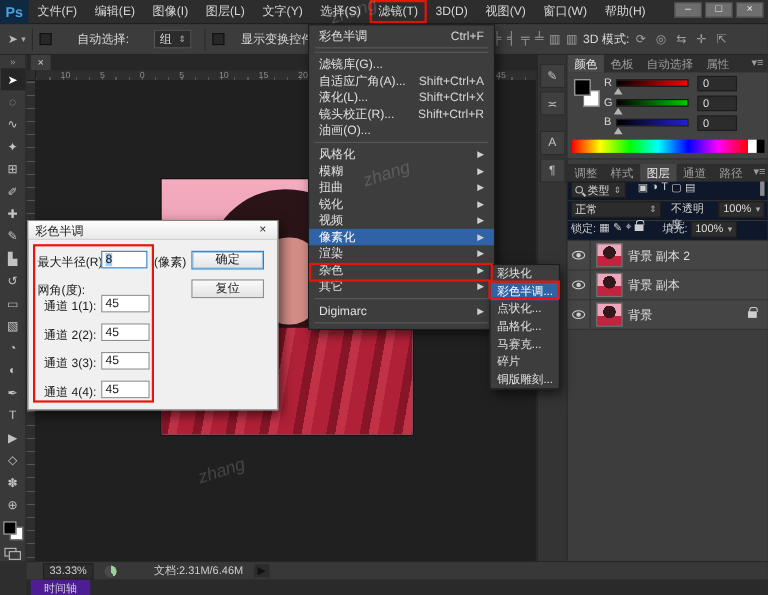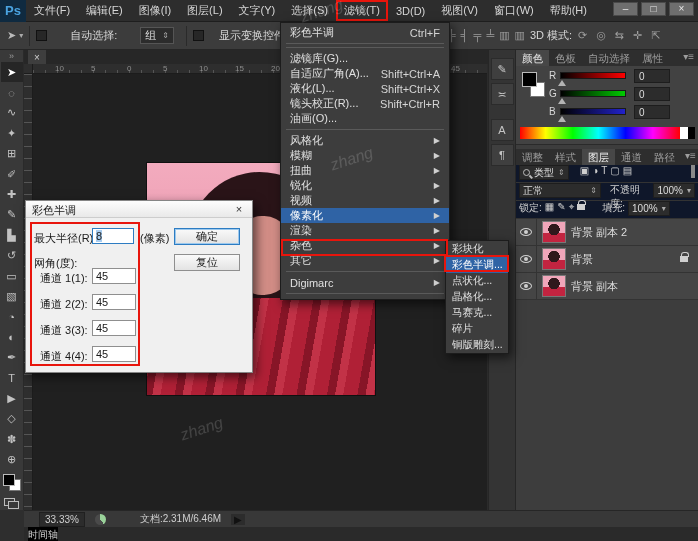--- a/index.html
+++ b/index.html
@@ -93,21 +93,21 @@
   .lock::before{content:"";position:absolute;left:1px;top:-4px;width:6px;height:4px;border:1px solid #cfcfcf;border-bottom:none;border-radius:3px 3px 0 0}
   .mag{width:7px;height:7px;border:1.5px solid #bbb;border-radius:50%;position:relative;display:inline-block}
   .mag::after{content:"";position:absolute;width:4px;height:1.5px;background:#bbb;transform:rotate(45deg);left:5px;top:6px}
   .stepbox{background:#2c2c2c;border:1px solid #1d1d1d;height:15px;display:inline-flex;align-items:center;padding:0 3px;gap:4px;color:#ddd;font-size:10px}
   .dd-arrow{font-size:8px;color:#aaa}
   
   .statusbar{position:absolute;left:24px;top:510px;width:674px;height:17px;background:#383838;border-top:1px solid #262626;display:flex;align-items:center;font-size:10px;color:#cfcfcf}
   .zoombox{background:#2c2c2c;border:1px solid #202020;padding:1px 5px;margin-left:15px}
   .statcircle{width:11px;height:11px;border-radius:50%;background:conic-gradient(#9ad29a 0 40%,#4a4a4a 40% 100%);margin:0 8px 0 10px}
   .timeline{position:absolute;left:24px;top:527px;width:674px;height:14px;background:#2a2a2a}
-  .tl-tab{position:absolute;left:4px;top:0;height:14px;background:#000000;color:#cfcfcf;font-size:10px;padding:1px 0}
+  .tl-tab{position:absolute;left:4px;top:0;height:14px;background:#4c1d95;color:#cfcfcf;font-size:10px;padding:1px 12px}
   .blcorner{position:absolute;left:0;top:510px;width:24px;height:31px;background:#2e2e2e}
   
   .wm{position:absolute;color:rgba(255,255,255,.16);font-size:16px;transform:rotate(-18deg);pointer-events:none;z-index:50;font-style:italic}
 </style>
 </head>
 <body>
 
 <div class="app">
 
   <div class="menubar">
@@ -478,29 +478,29 @@
           <span class="eye"></span>
         </span>
       <span class="thumb"></span>
       <span class="lname">背景 副本 2</span>
     </div>
     <div class="layer">
       <span class="eyecell">
           <span class="eye"></span>
         </span>
       <span class="thumb"></span>
-      <span class="lname">背景</span>
-      <span class="lock" style="margin-left:auto;margin-right:10px"></span>
+      <span class="lname">背景 副本</span>
     </div>
     <div class="layer">
       <span class="eyecell">
           <span class="eye"></span>
         </span>
       <span class="thumb"></span>
-      <span class="lname">背景 副本</span>
+      <span class="lname">背景</span>
+      <span class="lock" style="margin-left:auto;margin-right:10px"></span>
     </div>
   </div>
 
   <div class="blcorner"></div>
   <div class="statusbar">
     <span class="zoombox">33.33%</span>
     <span class="statcircle"></span>
     <span style="margin-left:26px">文档:2.31M/6.46M</span>
     <span style="margin-left:10px;color:#111;background:#2c2c2c;padding:0 3px">▶</span>
   </div>

